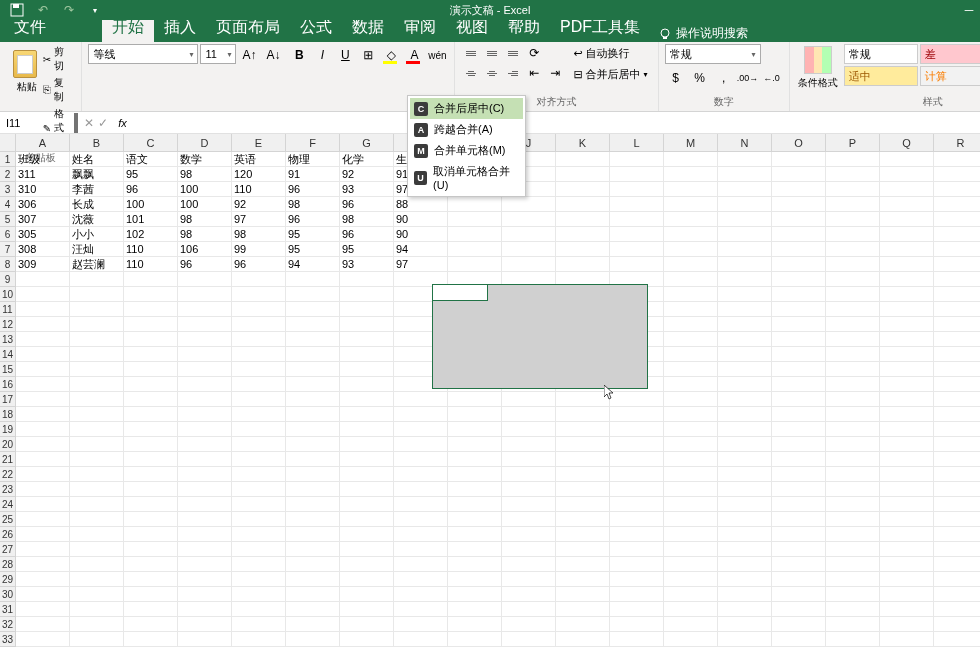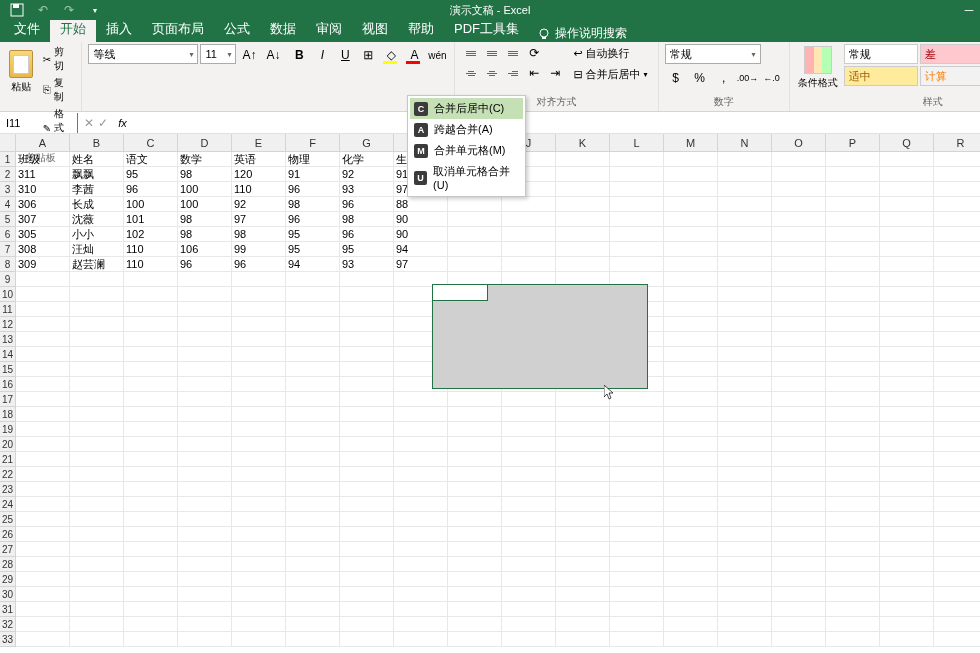--- a/index.html
+++ b/index.html
@@ -3,29 +3,29 @@
 <meta charset="utf-8">
 <style>
 * { box-sizing: border-box; margin: 0; padding: 0; }
 body { font-family: "Microsoft YaHei", sans-serif; font-size: 12px; background: #fff; overflow: hidden; }
 .titlebar { background: #217346; height: 20px; display: flex; align-items: center; color: #fff; position: relative; }
 .titlebar-left { display: flex; align-items: center; gap: 8px; padding-left: 8px; }
 .titlebar-center { position: absolute; left: 50%; transform: translateX(-50%); font-size: 11px; }
 .titlebar-right { position: absolute; right: 2px; display: flex; gap: 6px; }
 .qat-btn { width: 18px; height: 18px; display: flex; align-items: center; justify-content: center; cursor: pointer; }
 .tabbar { background: #217346; height: 22px; display: flex; align-items: flex-end; padding-left: 4px; }
-.tab { padding: 4px 10px; color: #fff; font-size: 13px; cursor: pointer; }
-.tab.active { background: #f3f2f1; color: #217346; }
+.tab { padding: 4px 10px; color: #fff; font-size: 16px; cursor: pointer; }
+.tab.active { background: #f3f2f1; color: #217346; margin-left: 46px; }
 .tellme { display: flex; align-items: center; color: #fff; padding: 0 8px; gap: 4px; }
 .bulb { width: 14px; height: 14px; display: inline-block; }
 .ribbon { background: #f3f2f1; height: 70px; border-bottom: 1px solid #d4d4d4; display: flex; }
 .group { display: flex; flex-direction: column; justify-content: space-between; border-right: 1px solid #e1e1e1; padding: 2px 6px 0; position: relative; }
 .group-body { display: flex; align-items: flex-start; gap: 4px; flex: 1; }
 .group-label { text-align: center; font-size: 10px; color: #666; padding: 1px 0 2px; position: relative; }
-.big-btn { display: flex; flex-direction: column; align-items: center; justify-content: center; width: 40px; height: 56px; cursor: pointer; font-size: 10px; gap: 2px; }
+.big-btn { display: flex; flex-direction: column; align-items: flex-end; justify-content: center; width: 40px; height: 56px; cursor: pointer; font-size: 10px; gap: 2px; }
 .paste-icon { width: 24px; height: 28px; background: linear-gradient(#f8d775,#e8b94a); border: 1px solid #b89040; border-radius: 2px; position: relative; }
 .paste-icon::after { content: ''; position: absolute; top: 4px; left: 3px; right: 3px; bottom: 3px; background: #fff; border: 1px solid #ccc; }
 .mini-list { display: flex; flex-direction: column; gap: 1px; font-size: 10px; }
 .mini-item { display: flex; align-items: center; gap: 3px; padding: 1px 2px; cursor: pointer; }
 .font-row { display: flex; gap: 2px; margin-bottom: 4px; }
 .combo { height: 20px; border: 1px solid #ababab; background: #fff; font-size: 11px; padding: 0 4px; display: flex; align-items: center; justify-content: space-between; }
 .combo .caret { font-size: 8px; color: #666; margin-left: 3px; }
 .btn-row { display: flex; gap: 1px; }
 .tbtn { width: 22px; height: 22px; display: flex; align-items: center; justify-content: center; cursor: pointer; font-size: 12px; }
 .tbtn.bold { font-weight: bold; }
@@ -50,21 +50,21 @@
 .style-check { background: #701a75; color: #fff; }
 .cond-btn { display: flex; flex-direction: column; align-items: center; width: 44px; font-size: 10px; gap: 2px; cursor: pointer; padding-top: 2px; }
 .cond-icon { width: 28px; height: 28px; border: 1px solid #ccc; position: relative; background: linear-gradient(to right, #ffb3b3 33%, #ffe6b3 33% 66%, #b3ffb3 66%); }
 
 .dropdown-menu { position: absolute; top: 95px; left: 407px; width: 119px; background: #fff; border: 1px solid #c6c6c6; box-shadow: 2px 2px 4px rgba(0,0,0,0.2); padding: 2px; z-index: 100; }
 .menu-item { display: flex; align-items: center; gap: 6px; padding: 3px 4px; font-size: 11px; cursor: pointer; }
 .menu-item:first-child { background: #c5e0b4; }
 .key-badge { width: 14px; height: 14px; background: #3b3b3b; color: #fff; font-size: 9px; display: flex; align-items: center; justify-content: center; border-radius: 2px; font-weight: bold; }
 
 .namebox-row { height: 22px; border-bottom: 1px solid #e1e1e1; display: flex; align-items: center; background: #fff; }
-.namebox { width: 78px; height: 20px; border-right: 1px solid #737373; padding: 0 6px; font-size: 11px; display: flex; align-items: center; }
+.namebox { width: 78px; height: 20px; border-right: 4px solid #737373; padding: 0 6px; font-size: 11px; display: flex; align-items: center; }
 .fx-btns { display: flex; gap: 4px; padding: 0 6px; color: #999; }
 .fx-label { font-style: italic; font-size: 11px; padding: 0 4px; }
 .formula-input { flex: 1; padding: 0 6px; }
 
 .grid-area { position: relative; height: 520px; overflow: hidden; }
 .corner { position: absolute; top: 0; left: 0; width: 16px; height: 18px; background: #f0f0f0; border-right: 1px solid #d4d4d4; border-bottom: 1px solid #d4d4d4; }
 .col-headers { position: absolute; top: 0; left: 16px; height: 18px; display: flex; background: #f0f0f0; }
 .col-h { width: 54px; border-right: 1px solid #d4d4d4; border-bottom: 1px solid #d4d4d4; text-align: center; font-size: 11px; line-height: 18px; color: #333; }
 .row-headers { position: absolute; top: 18px; left: 0; width: 16px; background: #f0f0f0; }
 .row-h { height: 15px; border-right: 1px solid #d4d4d4; border-bottom: 1px solid #d4d4d4; text-align: center; font-size: 10px; line-height: 15px; color: #333; }

